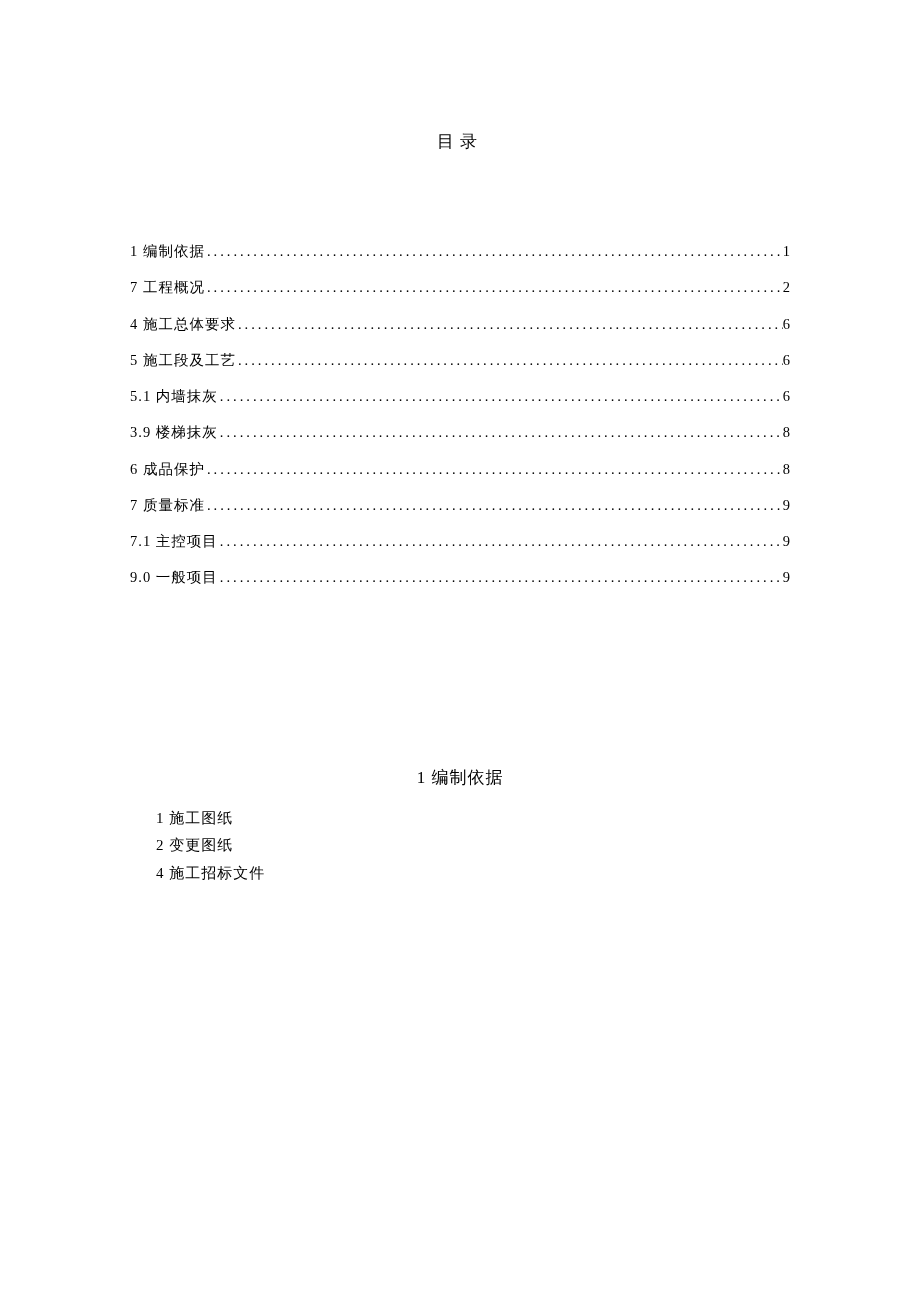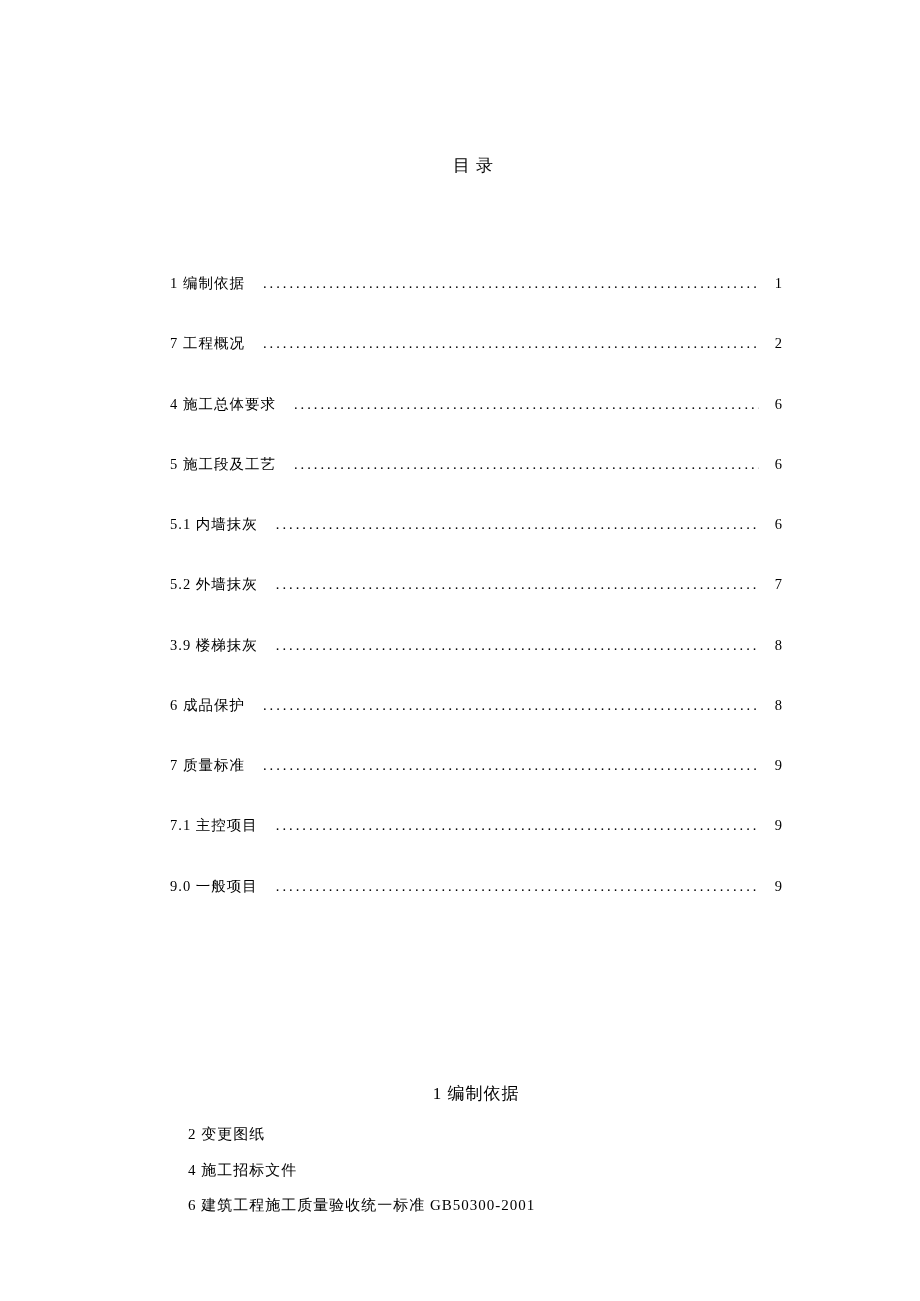--- a/index.html
+++ b/index.html
@@ -1,16 +1,16 @@
 <!DOCTYPE html>
 <html><head>
   <meta charset="utf-8">
   <style>
     * {
-      margin: 8px;
+      margin: 0;
       padding: 0;
       box-sizing: border-box;
     }
     body {
       width: 920px;
       height: 1301px;
       background: #ffffff;
       font-family: "SimSun", "宋体", serif;
       color: #000000;
       padding: 130px 130px 0 130px;
@@ -86,25 +86,20 @@
     <span class="toc-label">5 施工段及工艺</span>
     <span class="toc-dots"></span>
     <span class="toc-page">6</span>
   </div>
   <div class="toc-entry">
     <span class="toc-label">5.1 内墙抹灰</span>
     <span class="toc-dots"></span>
     <span class="toc-page">6</span>
   </div>
   <div class="toc-entry">
-    <span class="toc-label">5.2 外墙抹灰</span>
-    <span class="toc-dots"></span>
-    <span class="toc-page">7</span>
-  </div>
-  <div class="toc-entry">
     <span class="toc-label">3.9 楼梯抹灰</span>
     <span class="toc-dots"></span>
     <span class="toc-page">8</span>
   </div>
   <div class="toc-entry">
     <span class="toc-label">6 成品保护</span>
     <span class="toc-dots"></span>
     <span class="toc-page">8</span>
   </div>
   <div class="toc-entry">
@@ -120,16 +115,16 @@
   <div class="toc-entry">
     <span class="toc-label">9.0 一般项目</span>
     <span class="toc-dots"></span>
     <span class="toc-page">9</span>
   </div>
 </div>
 
 <div class="section-heading">1 编制依据</div>
 
 <div class="body-list">
+  <div class="body-item">1 施工图纸</div>
   <div class="body-item">2 变更图纸</div>
   <div class="body-item">4 施工招标文件</div>
-  <div class="body-item">6 建筑工程施工质量验收统一标准 GB50300-2001</div>
 </div>
 
 </body></html>

